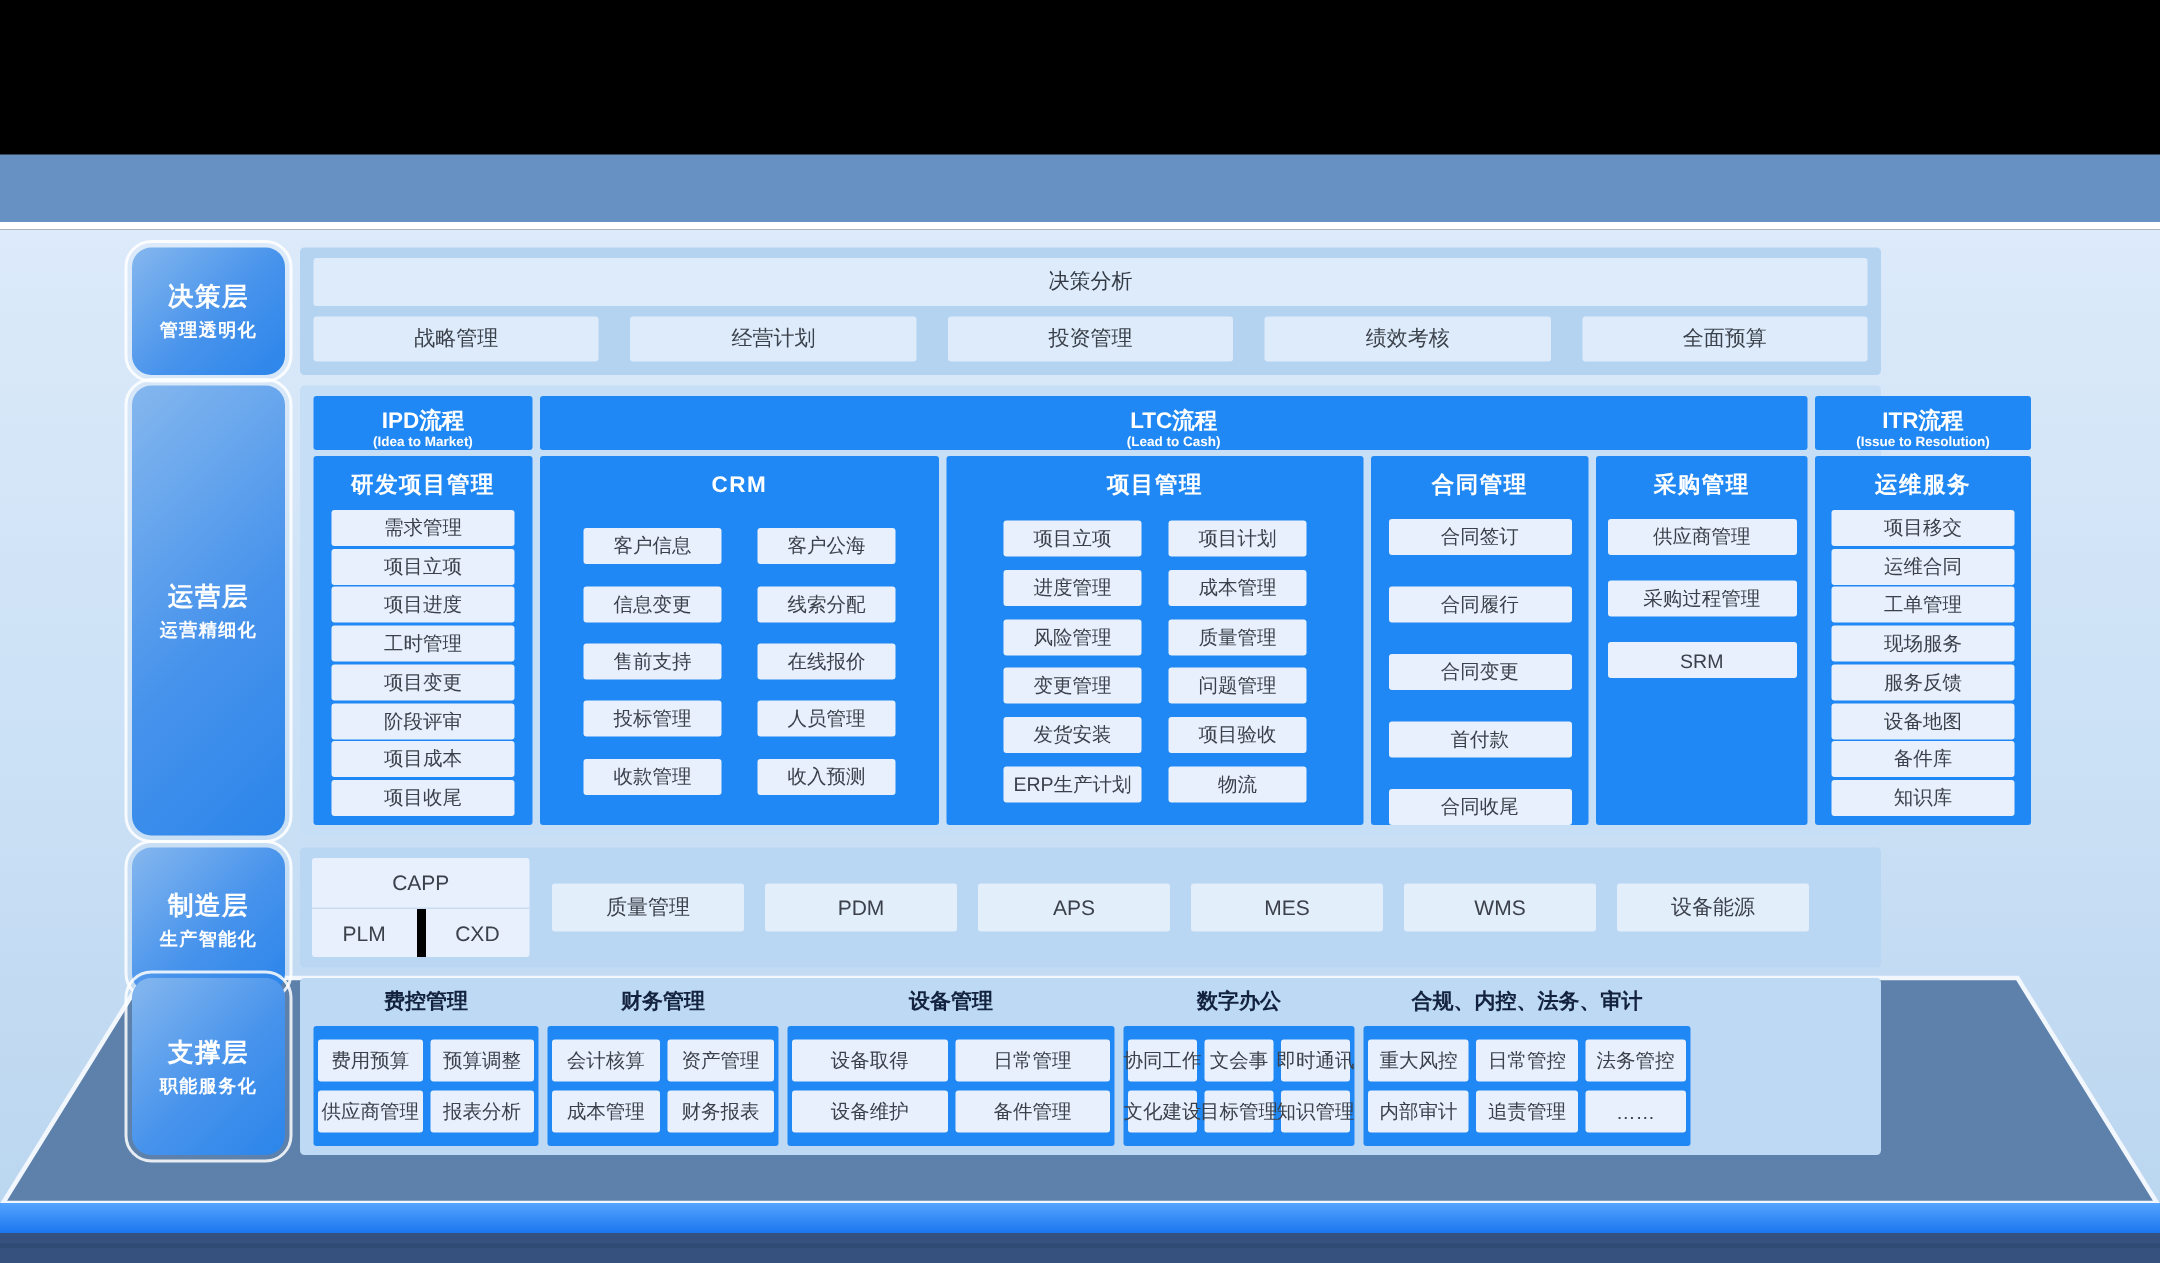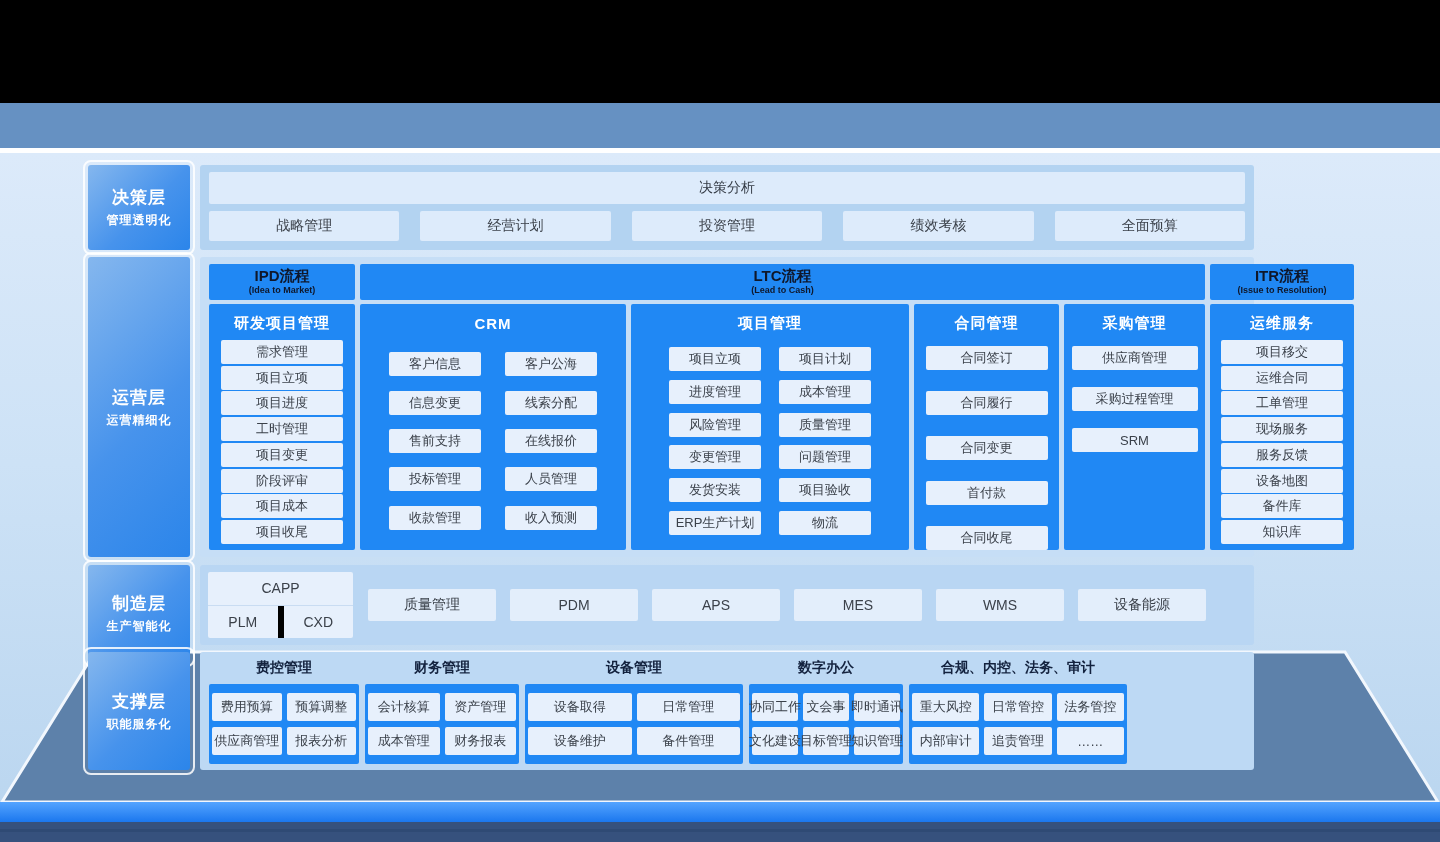--- a/index.html
+++ b/index.html
@@ -7,21 +7,21 @@
         font-family:"Liberation Sans","DejaVu Sans",sans-serif;}
   
   .bar-black{position:absolute;left:0;top:0;width:1440px;height:103px;background:#000;}
   .bar-steel{position:absolute;left:0;top:103px;width:1440px;height:45px;background:#6691c2;}
   .bar-white{position:absolute;left:0;top:148px;width:1440px;height:5px;background:#ffffff;}
   .content-bg{position:absolute;left:0;top:153px;width:1440px;height:689px;
               background:linear-gradient(#dceafa 0%,#cde2f6 45%,#b9d5ef 100%);}
   .platform{position:absolute;left:0;top:648px;width:1440px;height:194px;z-index:1;}
 
   
-  .layer-label{position:absolute;left:88px;width:102px;z-index:2;border-radius:3px;
+  .layer-label{position:absolute;left:88px;width:102px;z-index:2;border-radius:13px;
      background:linear-gradient(135deg,#85b7ee 0%,#4793ec 55%,#2b85ea 100%);
      color:#fff;display:flex;flex-direction:column;align-items:center;justify-content:center;
      outline:2px solid rgba(255,255,255,.85);outline-offset:3px;text-align:center;}
   .layer-label .l1{font-size:17px;font-weight:bold;letter-spacing:1px;}
   .layer-label .l2{font-size:12px;font-weight:bold;margin-top:3px;letter-spacing:1px;}
   .lab-decision{top:165px;height:85px;}
   .lab-ops{top:257px;height:300px;}
   .lab-mfg{top:565px;height:97px;}
   .lab-support{top:652px;height:118px;}
 
@@ -35,22 +35,22 @@
   .decision-panel{top:165px;height:85px;background:#b3d3f1;padding:7px 9px;box-sizing:border-box;}
   .banner{height:32px;background:#ddebfb;font-size:14px;color:#333a44;border-radius:2px;
           display:flex;align-items:center;justify-content:center;}
   .decision-row{display:flex;gap:21px;margin-top:7px;}
   .dchip{height:30px;flex:1;background:#ddebfb;font-size:14px;}
 
   
   .ops-panel{top:257px;height:300px;background:#c6def6;padding:7px 9px;box-sizing:border-box;
              --cols:146px 266px 278px 145px 141px 144px;}
   .ops-headers{display:grid;grid-template-columns:var(--cols);column-gap:5px;height:36px;margin-bottom:4px;}
-  .ops-h{background:#2088f4;color:#0f172a;border-radius:2px;display:flex;flex-direction:column;
-         align-items:center;justify-content:center;line-height:1.1;}
+  .ops-h{background:#2088f4;color:#ffffff;border-radius:2px;display:flex;flex-direction:column;
+         align-items:center;justify-content:flex-end;line-height:1.1;}
   .oph-t{font-size:15px;font-weight:bold;}
   .oph-s{font-size:9px;font-weight:bold;margin-top:1px;}
   .ops-cols{display:grid;grid-template-columns:var(--cols);column-gap:5px;height:246px;}
   .ops-col{background:#2088f4;border-radius:2px;display:flex;flex-direction:column;box-sizing:border-box;}
   .col-title{height:30px;display:flex;align-items:center;justify-content:center;
              color:#fff;font-size:15px;font-weight:bold;letter-spacing:1px;padding-top:4px;}
   .col-items{flex:1;display:flex;flex-direction:column;align-items:center;}
   .col-0 .col-items,.col-5 .col-items{justify-content:space-evenly;padding:0 0 4px;}
   .col-1 .col-items,.col-2 .col-items{justify-content:space-evenly;padding:0 0 6px;align-items:center;}
   .col-3 .col-items{justify-content:flex-start;gap:21px;padding-top:8px;}

